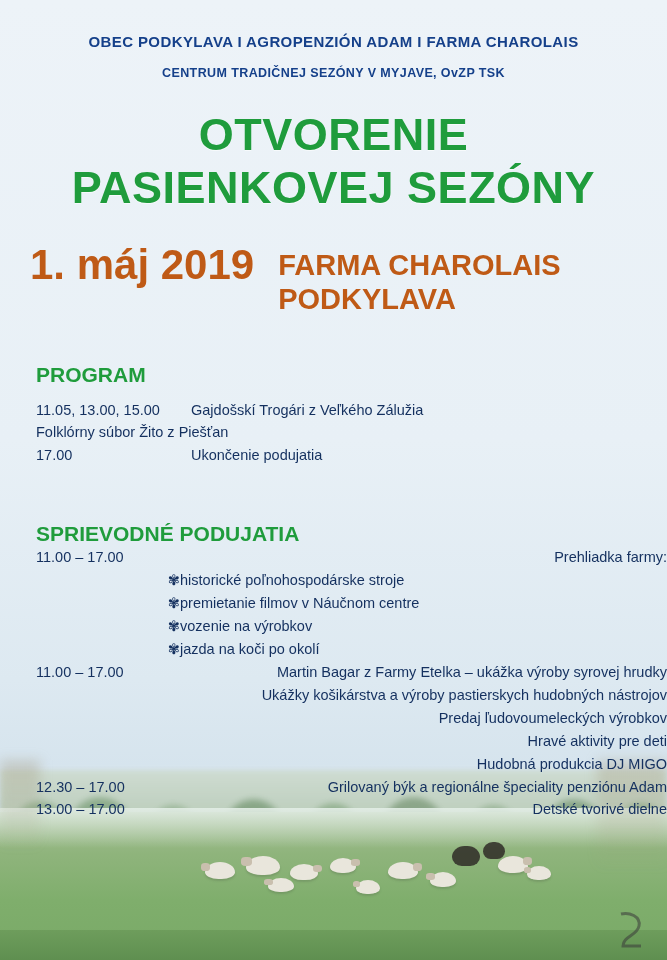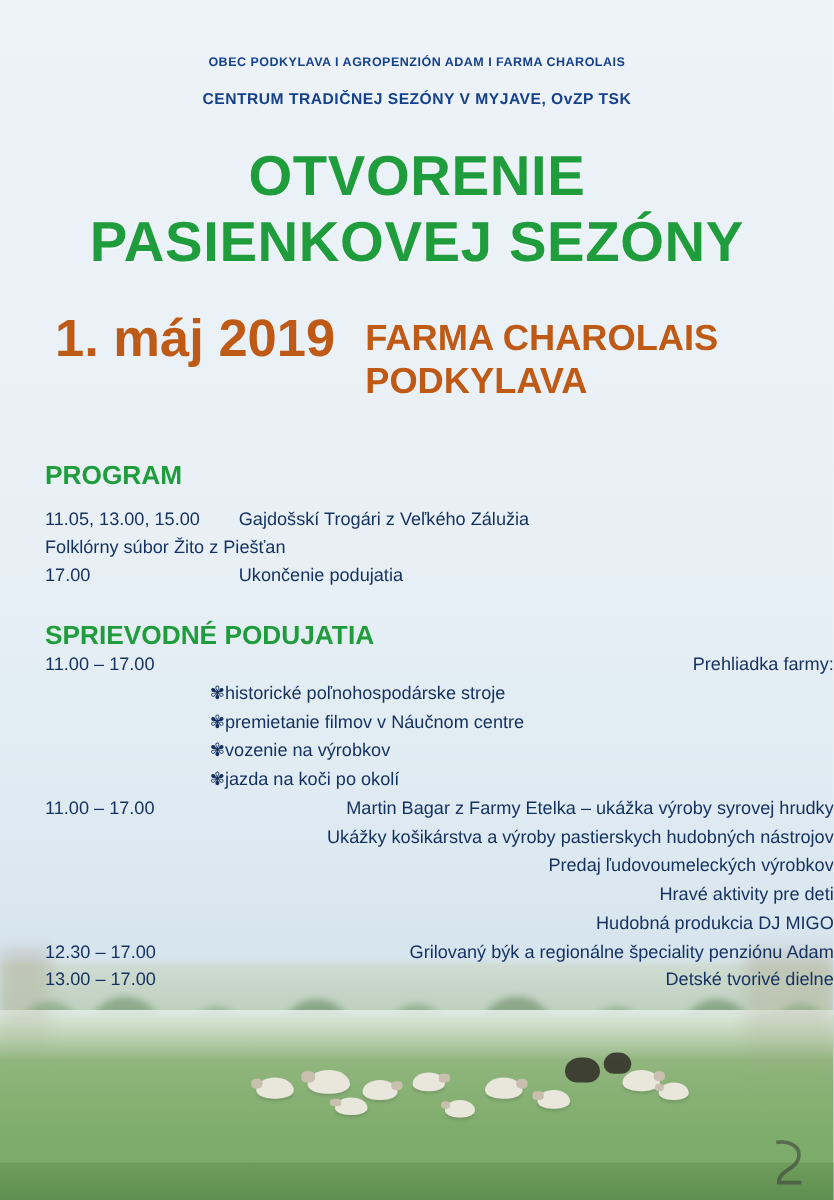--- a/index.html
+++ b/index.html
@@ -130,42 +130,41 @@
     position: relative;
     z-index: 5;
   }
   .org-line {
     text-align: center;
     color: #15408a;
     font-weight: bold;
     letter-spacing: 0.4px;
   }
   .org-line-1 {
-    font-size: 10px;
+    font-size: 15px;
     padding-top: 33px;
-    margin-top: 12px;
   }
   .org-line-2 {
     font-size: 12.5px;
     padding-top: 16px;
   }
   .title {
     text-align: center;
     color: #1f9c3c;
     font-weight: bold;
     font-size: 45px;
     letter-spacing: 0.5px;
     line-height: 1.18;
     margin-top: 28px;
     text-shadow: 0 1px 0 rgba(255,255,255,0.6);
   }
   .title .l2 { font-size: 45px; }
   .datebar {
     margin-top: 30px;
-    padding-left: 44px;
+    padding-left: 30px;
     display: flex;
     align-items: flex-start;
     gap: 24px;
   }
   .date {
     color: #bf5a16;
     font-weight: bold;
     font-size: 42px;
     line-height: 1;
     white-space: nowrap;
@@ -177,21 +176,21 @@
     line-height: 1.18;
     padding-top: 4px;
   }
   .section-head {
     color: #1f9c3c;
     font-weight: bold;
     font-size: 21px;
     padding-left: 36px;
   }
   .section-head.program { margin-top: 46px; }
-  .section-head.accomp { margin-top: 25px; }
+  .section-head.accomp { margin-top: 56px; }
 
   .prog-table {
     margin-top: 12px;
     padding-left: 36px;
     font-size: 14.5px;
     color: #14305f;
   }
   .prog-row {
     display: flex;
     line-height: 1.56;

